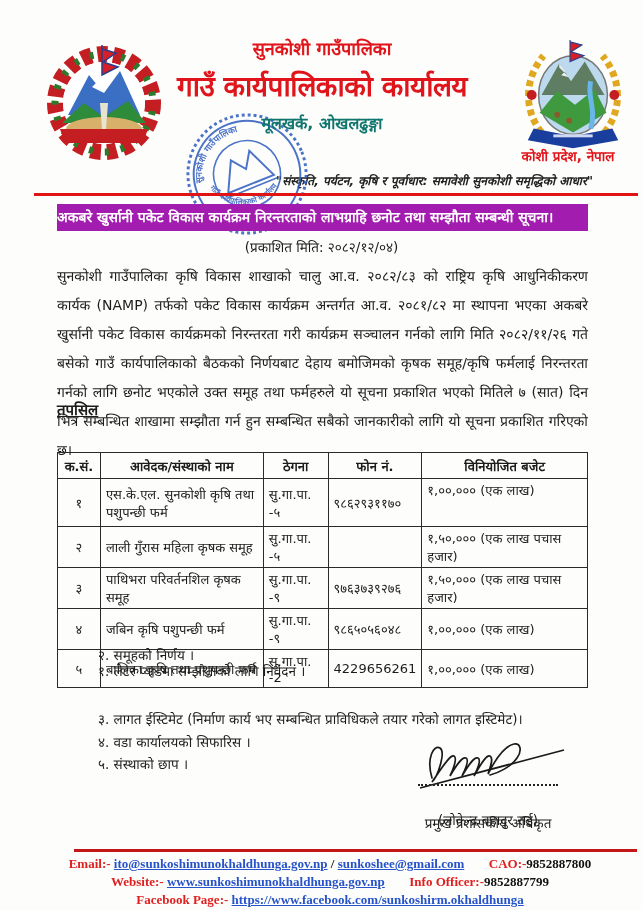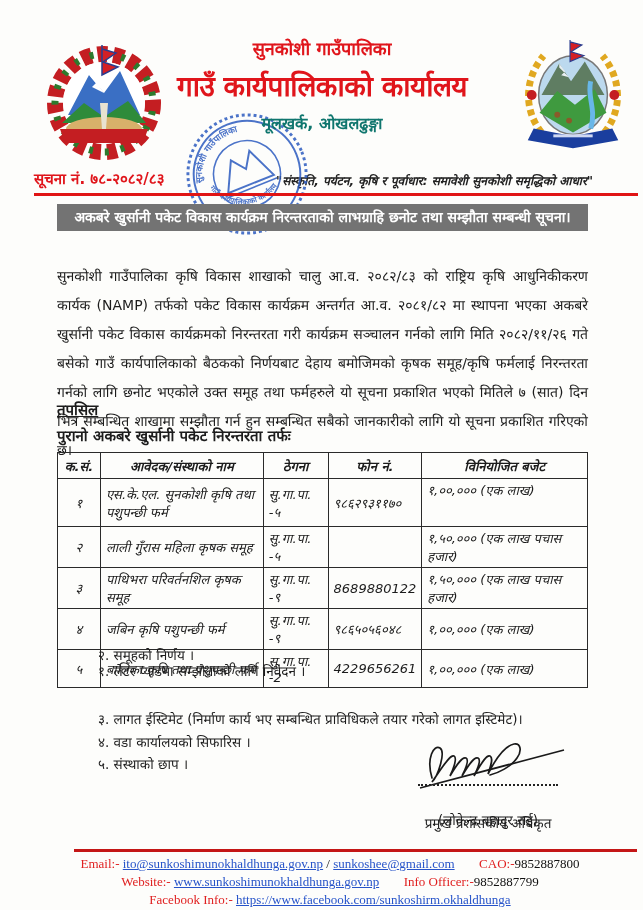--- a/index.html
+++ b/index.html
@@ -18,47 +18,47 @@
   .addr-line  { font-size:16px; font-weight:bold; color:#0f766e; margin-top:8px; }
   .province   { position:absolute; left:498px; top:147px; width:140px; text-align:center;
                 font-size:13.5px; font-weight:bold; color:#e0151b; }
   .notice-no  { position:absolute; left:34px; top:168px; font-size:15px; font-weight:bold; color:#e0151b; }
   .slogan     { position:absolute; left:276px; top:172px; width:362px; font-size:12px; font-weight:bold;
                 font-style:italic; color:#222; font-family:"DejaVu Sans", sans-serif; }
   .stamp      { position:absolute; left:183px; top:110px; width:128px; height:128px; z-index:1;
                 opacity:0.85; transform:rotate(-22deg); }
   .head-rule  { position:absolute; left:34px; top:193px; width:604px; height:3px; background:#e01414; z-index:2; }
   
-  .banner { position:absolute; left:57px; top:204px; width:531px; height:27px; background:#737373;
-            color:#fff; font-size:14px; font-weight:bold; text-align:center; line-height:27px; z-index:3; }
+  .banner { position:absolute; left:57px; top:204px; width:531px; height:27px; background:#a21caf;
+            color:#fff; font-size:14px; font-weight:bold; text-align:left; line-height:27px; z-index:3; }
   .pubdate { position:absolute; left:0; top:238px; width:643px; text-align:center; font-size:13.5px; }
   .body-par { position:absolute; left:57px; top:262px; width:531px; font-size:14px; line-height:29px;
               text-align:justify; }
   .tapasil { position:absolute; left:57px; top:399px; font-size:15px; font-weight:bold; text-decoration:underline; }
   .table-title { position:absolute; left:57px; top:425px; font-size:15px; font-weight:bold; }
   
   table.main { position:absolute; left:57px; top:452px; width:531px; border-collapse:collapse; font-size:13px; }
-  table.main th, table.main td { border:1.4px solid #2a2a2a; padding:2px 5px;font-style:italic; }
+  table.main th, table.main td { border:1.4px solid #2a2a2a; padding:2px 5px; }
   table.main th { font-weight:bold; text-align:center; height:26px; }
   td.c { text-align:center; }
   tr.tall td { height:48px; }
   tr.norm td { height:25px; }
   
   .docs-head { position:absolute; left:70px; top:638px; font-size:14.5px; font-weight:bold; }
   .docs-head .ht { text-decoration:underline; }
   .doc-item { position:absolute; left:98px; font-size:13.5px; }
   
   .sig-scribble { position:absolute; left:418px; top:738px; width:150px; height:52px; }
   .sig-dots { position:absolute; left:418px; top:784px; width:140px; border-bottom:2px dotted #222; }
   .sig-name { position:absolute; left:388px; top:791px; width:200px; text-align:center; font-size:13.5px;margin-top:20px; }
   .sig-title{ position:absolute; left:388px; top:814px; width:200px; text-align:center; font-size:13.5px; }
   
   .foot-rule { position:absolute; left:74px; top:849px; width:563px; height:3px; background:#c41616; }
   .footer { position:absolute; left:40px; top:855px; width:580px; text-align:center;
-            font-family:"Liberation Serif", serif; font-size:13px; font-weight:400; line-height:18px; }
+            font-family:"Liberation Serif", serif; font-size:13px; font-weight:700; line-height:18px; }
   .footer .lbl { color:#e02020; }
   .footer a, .footer .lnk { color:#2653c9; text-decoration:underline; }
   .footer .num { color:#111; }
   .gap { display:inline-block; width:18px; }
 </style>
 </head>
 <body>
 
 <div class="page">
 
@@ -109,30 +109,30 @@
       <textPath href="#arcBot" startOffset="2%">गाउँ कार्यपालिकाको कार्यालय</textPath>
     </text>
   </svg>
 
   <div class="head-center">
     <div class="muni-name">सुनकोशी गाउँपालिका</div>
     <div class="office-name">गाउँ कार्यपालिकाको कार्यालय</div>
     <div class="addr-line">मूलखर्क, ओखलढुङ्गा</div>
   </div>
 
-  <div class="notice-no">सूचना नं. ७८-२०८२/८३</div>
+  <div class="province">कोशी प्रदेश, नेपाल</div>
   <div class="slogan">"संस्कृति, पर्यटन, कृषि र पूर्वाधार: समावेशी सुनकोशी समृद्धिको आधार"</div>
   <div class="head-rule"></div>
 
   <div class="banner">अकबरे खुर्सानी पकेट विकास कार्यक्रम निरन्तरताको लाभग्राहि छनोट तथा सम्झौता सम्बन्धी सूचना।</div>
+  <div class="pubdate">(प्रकाशित मिति: २०८२/१२/०४)</div>
 
   <div class="body-par">सुनकोशी गाउँपालिका कृषि विकास शाखाको चालु आ.व. २०८२/८३ को राष्ट्रिय कृषि आधुनिकीकरण कार्यक (NAMP) तर्फको पकेट विकास कार्यक्रम अन्तर्गत आ.व. २०८१/८२ मा स्थापना भएका अकबरे खुर्सानी पकेट विकास कार्यक्रमको निरन्तरता गरी कार्यक्रम सञ्चालन गर्नको लागि मिति २०८२/११/२६ गते बसेको गाउँ कार्यपालिकाको बैठकको निर्णयबाट देहाय बमोजिमको कृषक समूह/कृषि फर्मलाई निरन्तरता गर्नको लागि छनोट भएकोले उक्त समूह तथा फर्महरुले यो सूचना प्रकाशित भएको मितिले ७ (सात) दिन भित्र सम्बन्धित शाखामा सम्झौता गर्न हुन सम्बन्धित सबैको जानकारीको लागि यो सूचना प्रकाशित गरिएको छ।</div>
 
   <div class="tapasil">तपसिल</div>
-  <div class="table-title">पुरानो अकबरे खुर्सानी पकेट निरन्तरता तर्फः</div>
 
   <table class="main">
     <colgroup>
         <col style="width:43px">
         <col style="width:165px">
         <col style="width:65px">
         <col style="width:90px">
         <col style="width:168px">
       </colgroup>
     <tbody>
@@ -154,21 +154,21 @@
       <td class="c">२</td>
       <td>लाली गुँरास महिला कृषक समूह</td>
       <td>सु.गा.पा. -५</td>
       <td></td>
       <td>१,५०,००० (एक लाख पचास हजार)</td>
     </tr>
     <tr class="norm">
       <td class="c">३</td>
       <td>पाथिभरा परिवर्तनशिल कृषक समूह</td>
       <td>सु.गा.पा. -९</td>
-      <td>8689880122</td>
+      <td>९७६३७३९२७६</td>
       <td>१,५०,००० (एक लाख पचास हजार)</td>
     </tr>
     <tr class="norm">
       <td class="c">४</td>
       <td>जबिन कृषि पशुपन्छी फर्म</td>
       <td>सु.गा.पा. -९</td>
       <td>९८६५०५६०४८</td>
       <td>१,००,००० (एक लाख)</td>
     </tr>
     <tr class="norm">
@@ -220,18 +220,18 @@
       <span class="gap"></span>
       <span class="lbl">CAO:-</span><span class="num">9852887800</span>
     </div>
     <div>
       <span class="lbl">Website:-</span>
       <a class="lnk">www.sunkoshimunokhaldhunga.gov.np</a>
       <span class="gap"></span>
       <span class="lbl">Info Officer:-</span><span class="num">9852887799</span>
     </div>
     <div>
-      <span class="lbl">Facebook Info:-</span>
+      <span class="lbl">Facebook Page:-</span>
       <a class="lnk">https://www.facebook.com/sunkoshirm.okhaldhunga</a>
     </div>
   </div>
 
 </div>
 
 </body></html>

